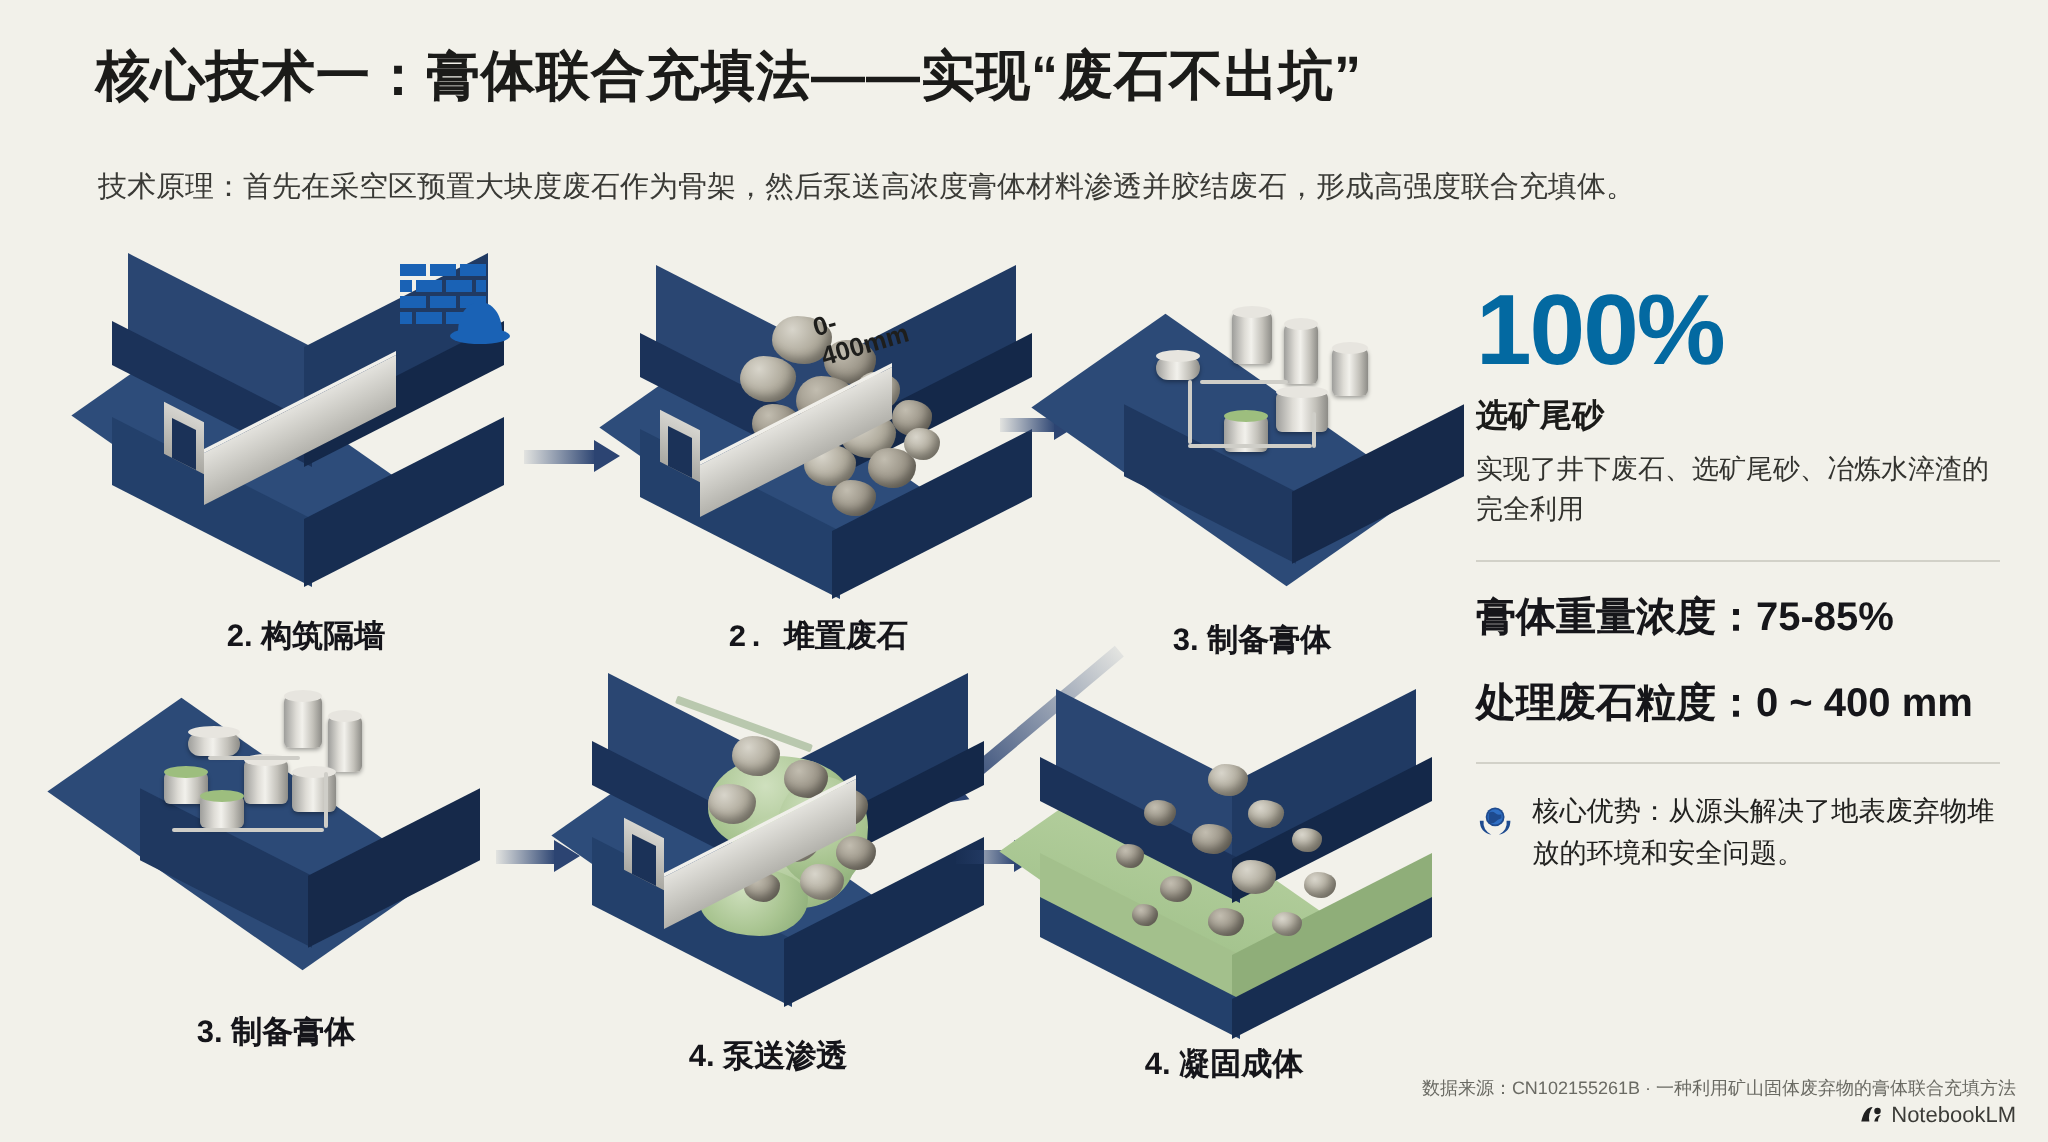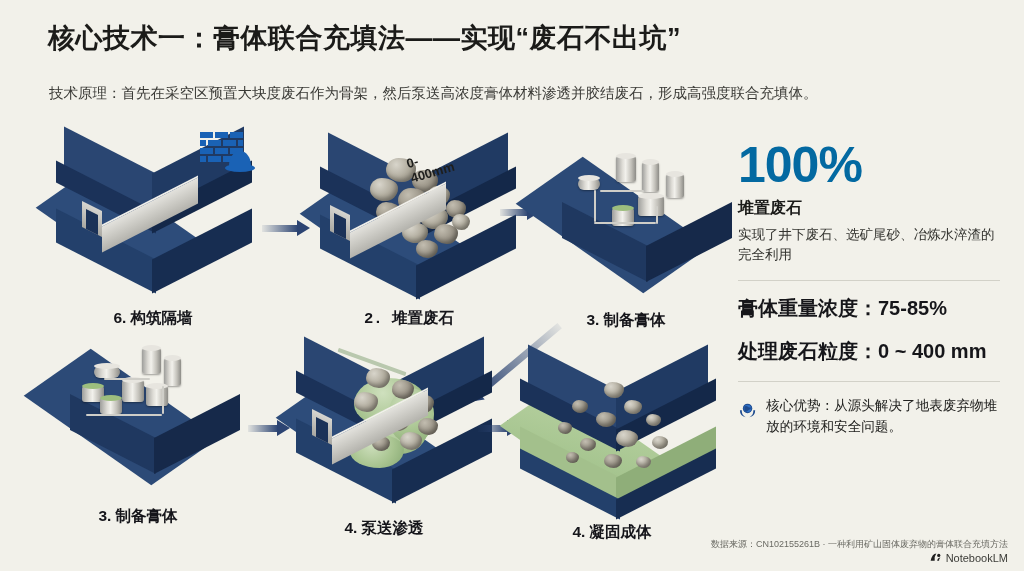--- a/index.html
+++ b/index.html
@@ -241,21 +241,21 @@
               <rect x="8" y="24" width="13" height="6"></rect>
               <rect x="23" y="24" width="10" height="6"></rect>
           </g>
           <g>
             <ellipse cx="40" cy="36" rx="15" ry="4" fill="#1a62b5"></ellipse>
             <path d="M29 34 c0 -9 5 -15 11 -15 c6 0 11 6 11 15 z" fill="#1a62b5"></path>
             <path d="M37 20 h6 v-4 h-6 z" fill="#1a62b5"></path>
           </g>
         </svg>
       </div>
-      <div class="step-label" style="left:5px;top:170px;">6. 构筑隔墙</div>
+      <div class="step-label" style="left:5px;top:170px;">2. 构筑隔墙</div>
     </div>
 
     <div class="arrow" style="left:262px;top:100px;width:48px;">
       <div class="shaft"></div>
         <div class="head"></div>
     </div>
 
     <div class="step" style="left:312px;top:24px;">
       <div class="pit">
         <div class="floor"></div>
@@ -411,21 +411,21 @@
           <div class="rock" style="left:124px;top:100px;width:15px;height:12px;"></div>
           <div class="rock dark" style="left:54px;top:96px;width:13px;height:11px;"></div>
         </div>
       </div>
       <div class="step-label" style="left:0px;top:166px;">4. 凝固成体</div>
     </div>
   </div>
 
   <div class="panel">
     <div class="big-number">100%</div>
-    <div class="panel-sub">堆置废石</div>
+    <div class="panel-sub">选矿尾砂</div>
     <div class="panel-desc">实现了井下废石、选矿尾砂、冶炼水淬渣的完全利用</div>
 
     <div class="divider"></div>
 
     <div class="spec">膏体重量浓度：75-85%</div>
     <div class="spec">处理废石粒度：0 ~ 400 mm</div>
 
     <div class="divider"></div>
 
     <div class="adv">

